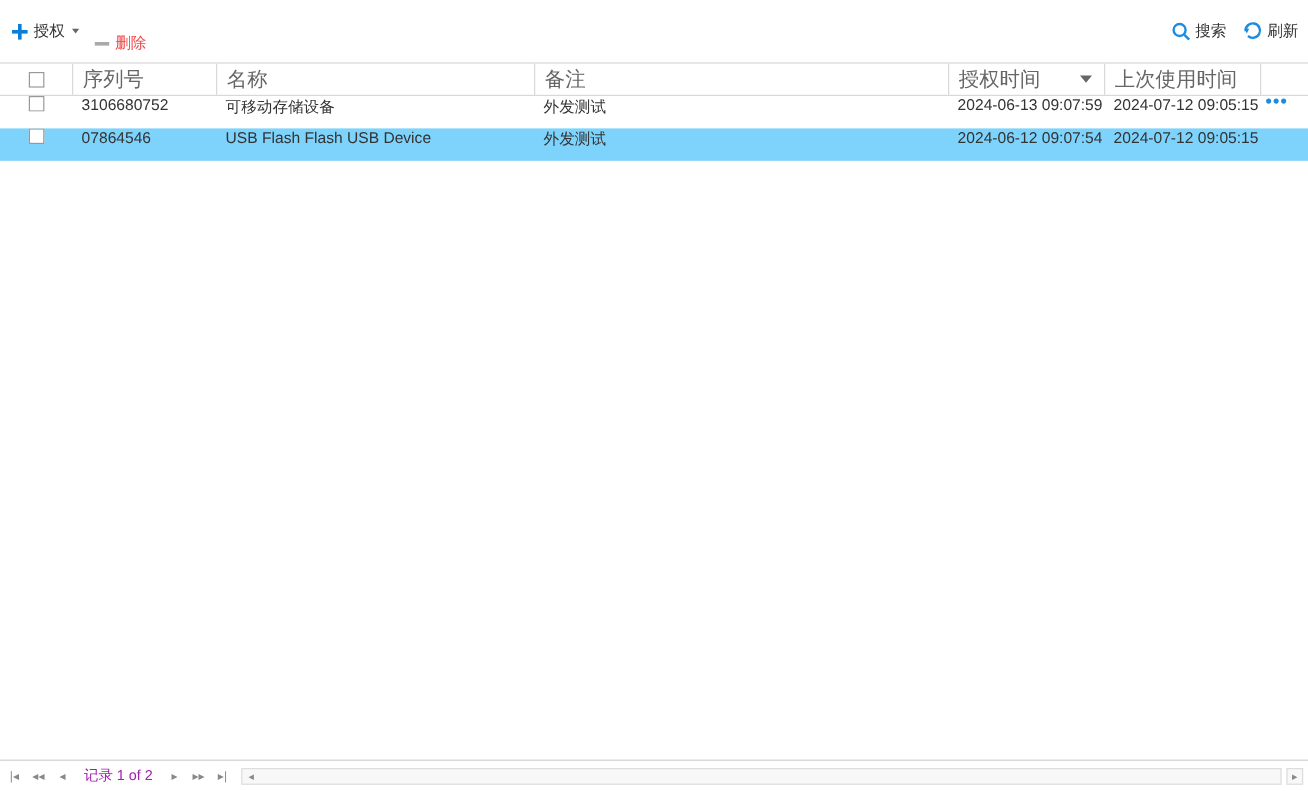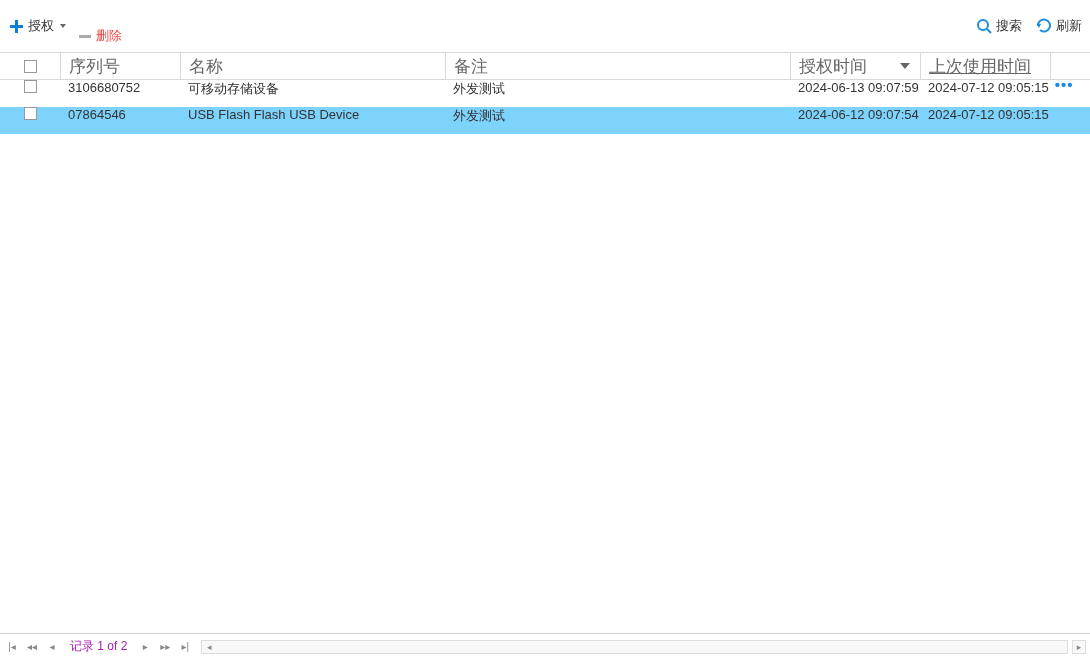--- a/index.html
+++ b/index.html
@@ -73,21 +73,21 @@
       border-left: 1px solid #d8d8d8;
       position: relative;
     }
     .hcell:first-child { border-left: none; }
     .col-check { width: 60px; justify-content: center; border-left: none; padding: 0; }
     .col-check .checkbox { margin-right:0; }
     .col-serial { width: 120px; }
     .col-name   { width: 265px; }
     .col-remark { width: 345px; }
     .col-auth   { width: 130px; justify-content: space-between; }
-    .col-last   { width: 130px; text-decoration: underline; }
+    .col-last   { width: 130px; }
     .col-act    { flex: 0 0 28px; width: 28px; border-left: 1px solid #d8d8d8; }
 
     .sort-caret {
       width: 0; height: 0;
       border-left: 5px solid transparent;
       border-right: 5px solid transparent;
       border-top: 6px solid #666;
       margin-right: 2px;
     }
 

